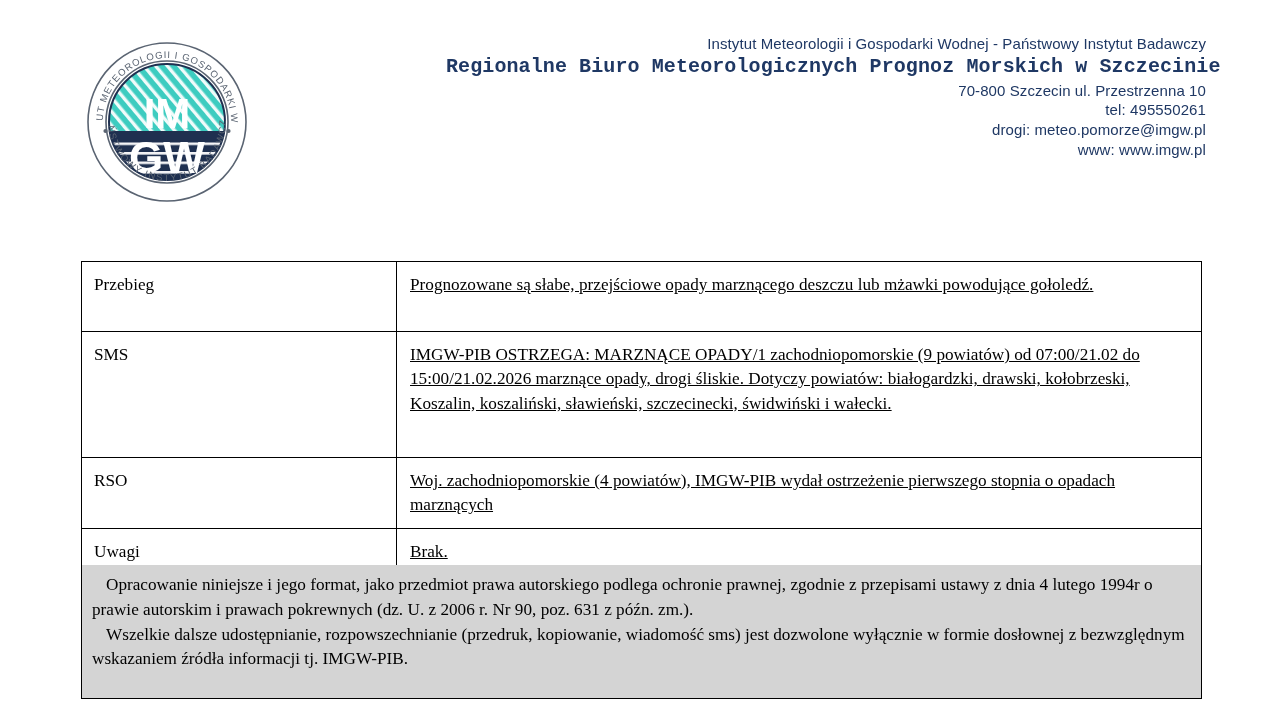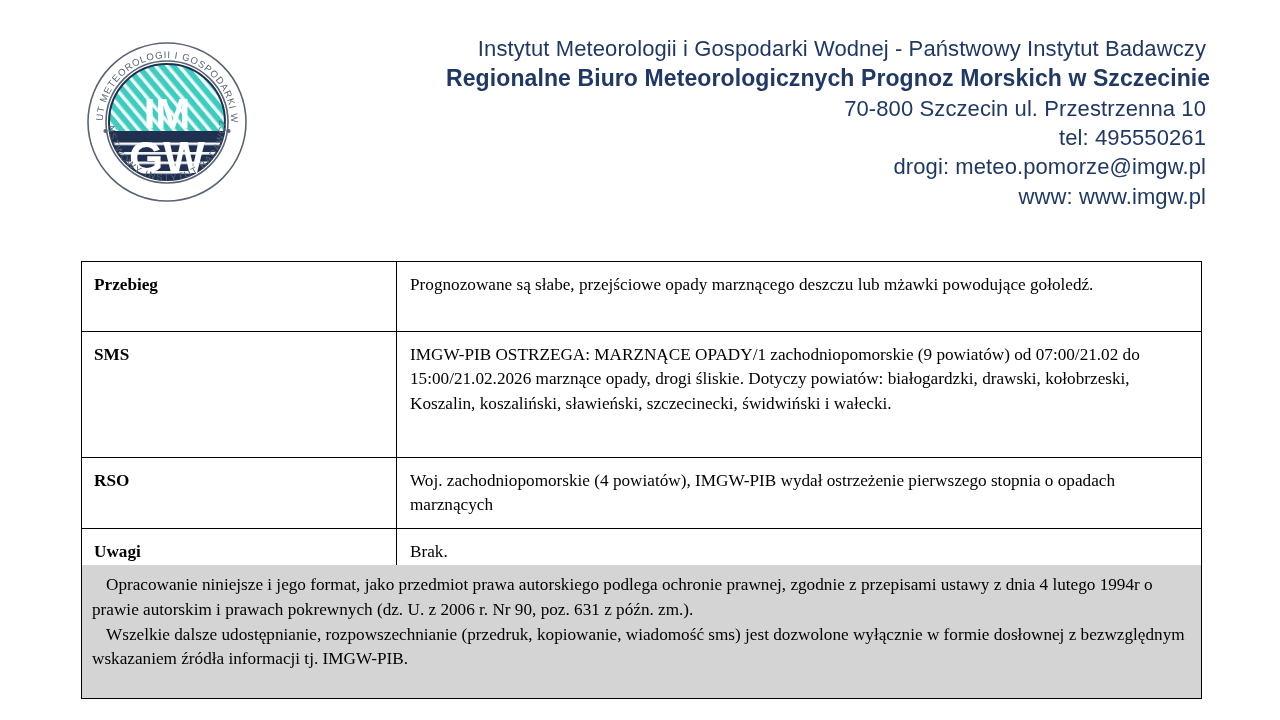--- a/index.html
+++ b/index.html
@@ -37,27 +37,28 @@
     position: absolute;
     right: 74px;
     top: 34px;
     width: 760px;
     text-align: right;
     color: #1f3864;
     font-family: "Liberation Sans", "DejaVu Sans", sans-serif;
     line-height: 1.33;
   }
   .header-line {
-    font-size: 22px;
+    font-size: 15px;
     white-space: nowrap;
     letter-spacing: 0.1px;
   }
   .header-line.bold {
     font-weight: bold;
-    font-size: 23px;
+    font-size: 20px;
+    font-family: Liberation Mono, monospace;
   }
 
   
   .doc-table {
     position: absolute;
     left: 81px;
     top: 261px;
     width: 1121px;
     border-collapse: collapse;
     table-layout: fixed;
@@ -66,25 +67,26 @@
   .doc-table td {
     border: 1.3px solid #000000;
     vertical-align: top;
     padding: 11px 9px 10px 9px;
     font-size: 17.2px;
     line-height: 1.42;
     color: #000000;
   }
   .doc-table td.label {
     width: 293px;
-    font-weight: bold;
+    font-weight: normal;
     padding-left: 12px;
   }
   .doc-table td.value {
     padding-left: 13px;
+    text-decoration: underline;
   }
   .row-przebieg td { height: 48px; }
   .row-sms td      { height: 104px; }
   .row-rso td      { height: 48px; }
   .row-uwagi td    { height: 14px; }
 
   
   .footer-note {
     position: absolute;
     left: 81px;

